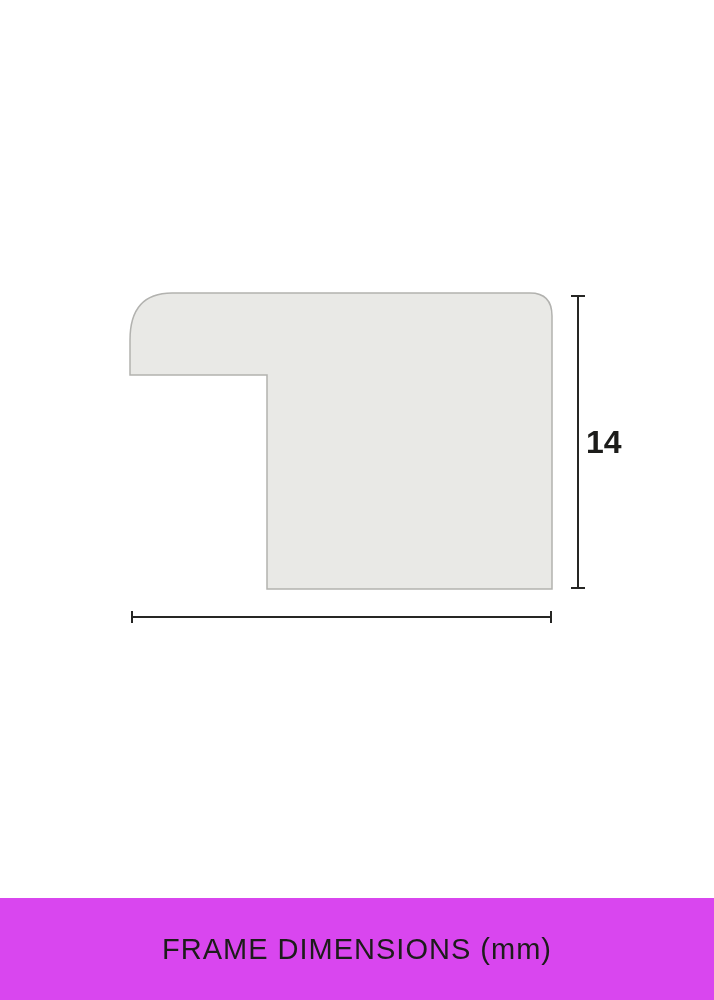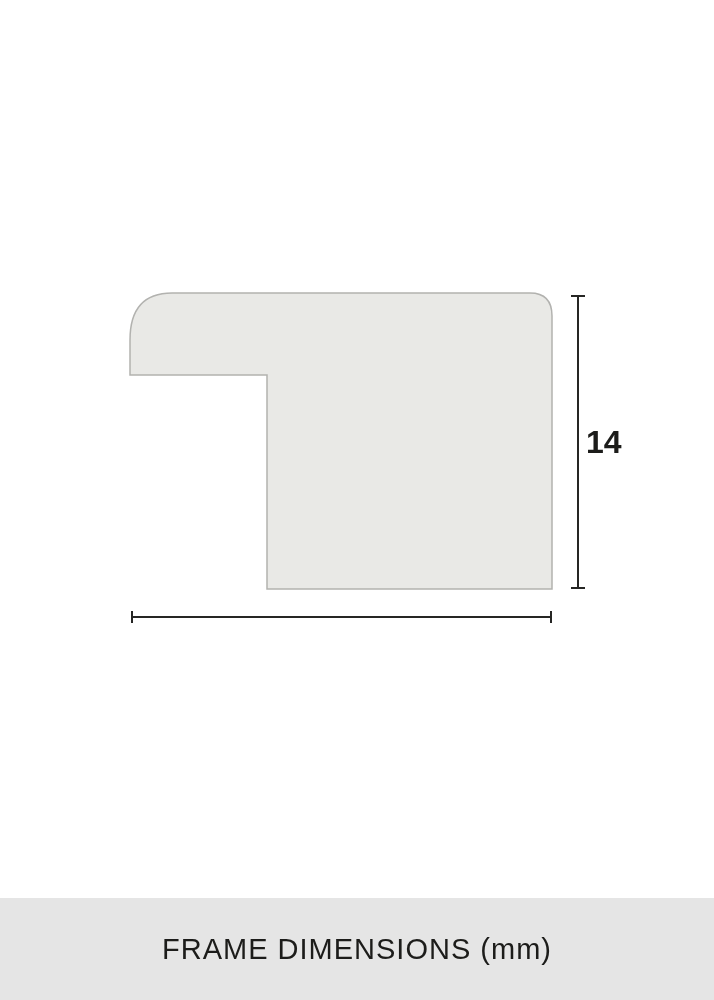--- a/index.html
+++ b/index.html
@@ -39,21 +39,21 @@
     top: 622px;
     width: 100px;
     text-align: center;
   }
   .footer-bar {
     position: absolute;
     left: 0;
     top: 898px;
     width: 714px;
     height: 102px;
-    background: #e5e5e5;
+    background: #d946ef;
     display: flex;
     align-items: center;
     justify-content: center;
   }
   .footer-caption {
     color: #1c1c1a;
     font-size: 29px;
     font-weight: 400;
     letter-spacing: 1px;
     white-space: nowrap;

